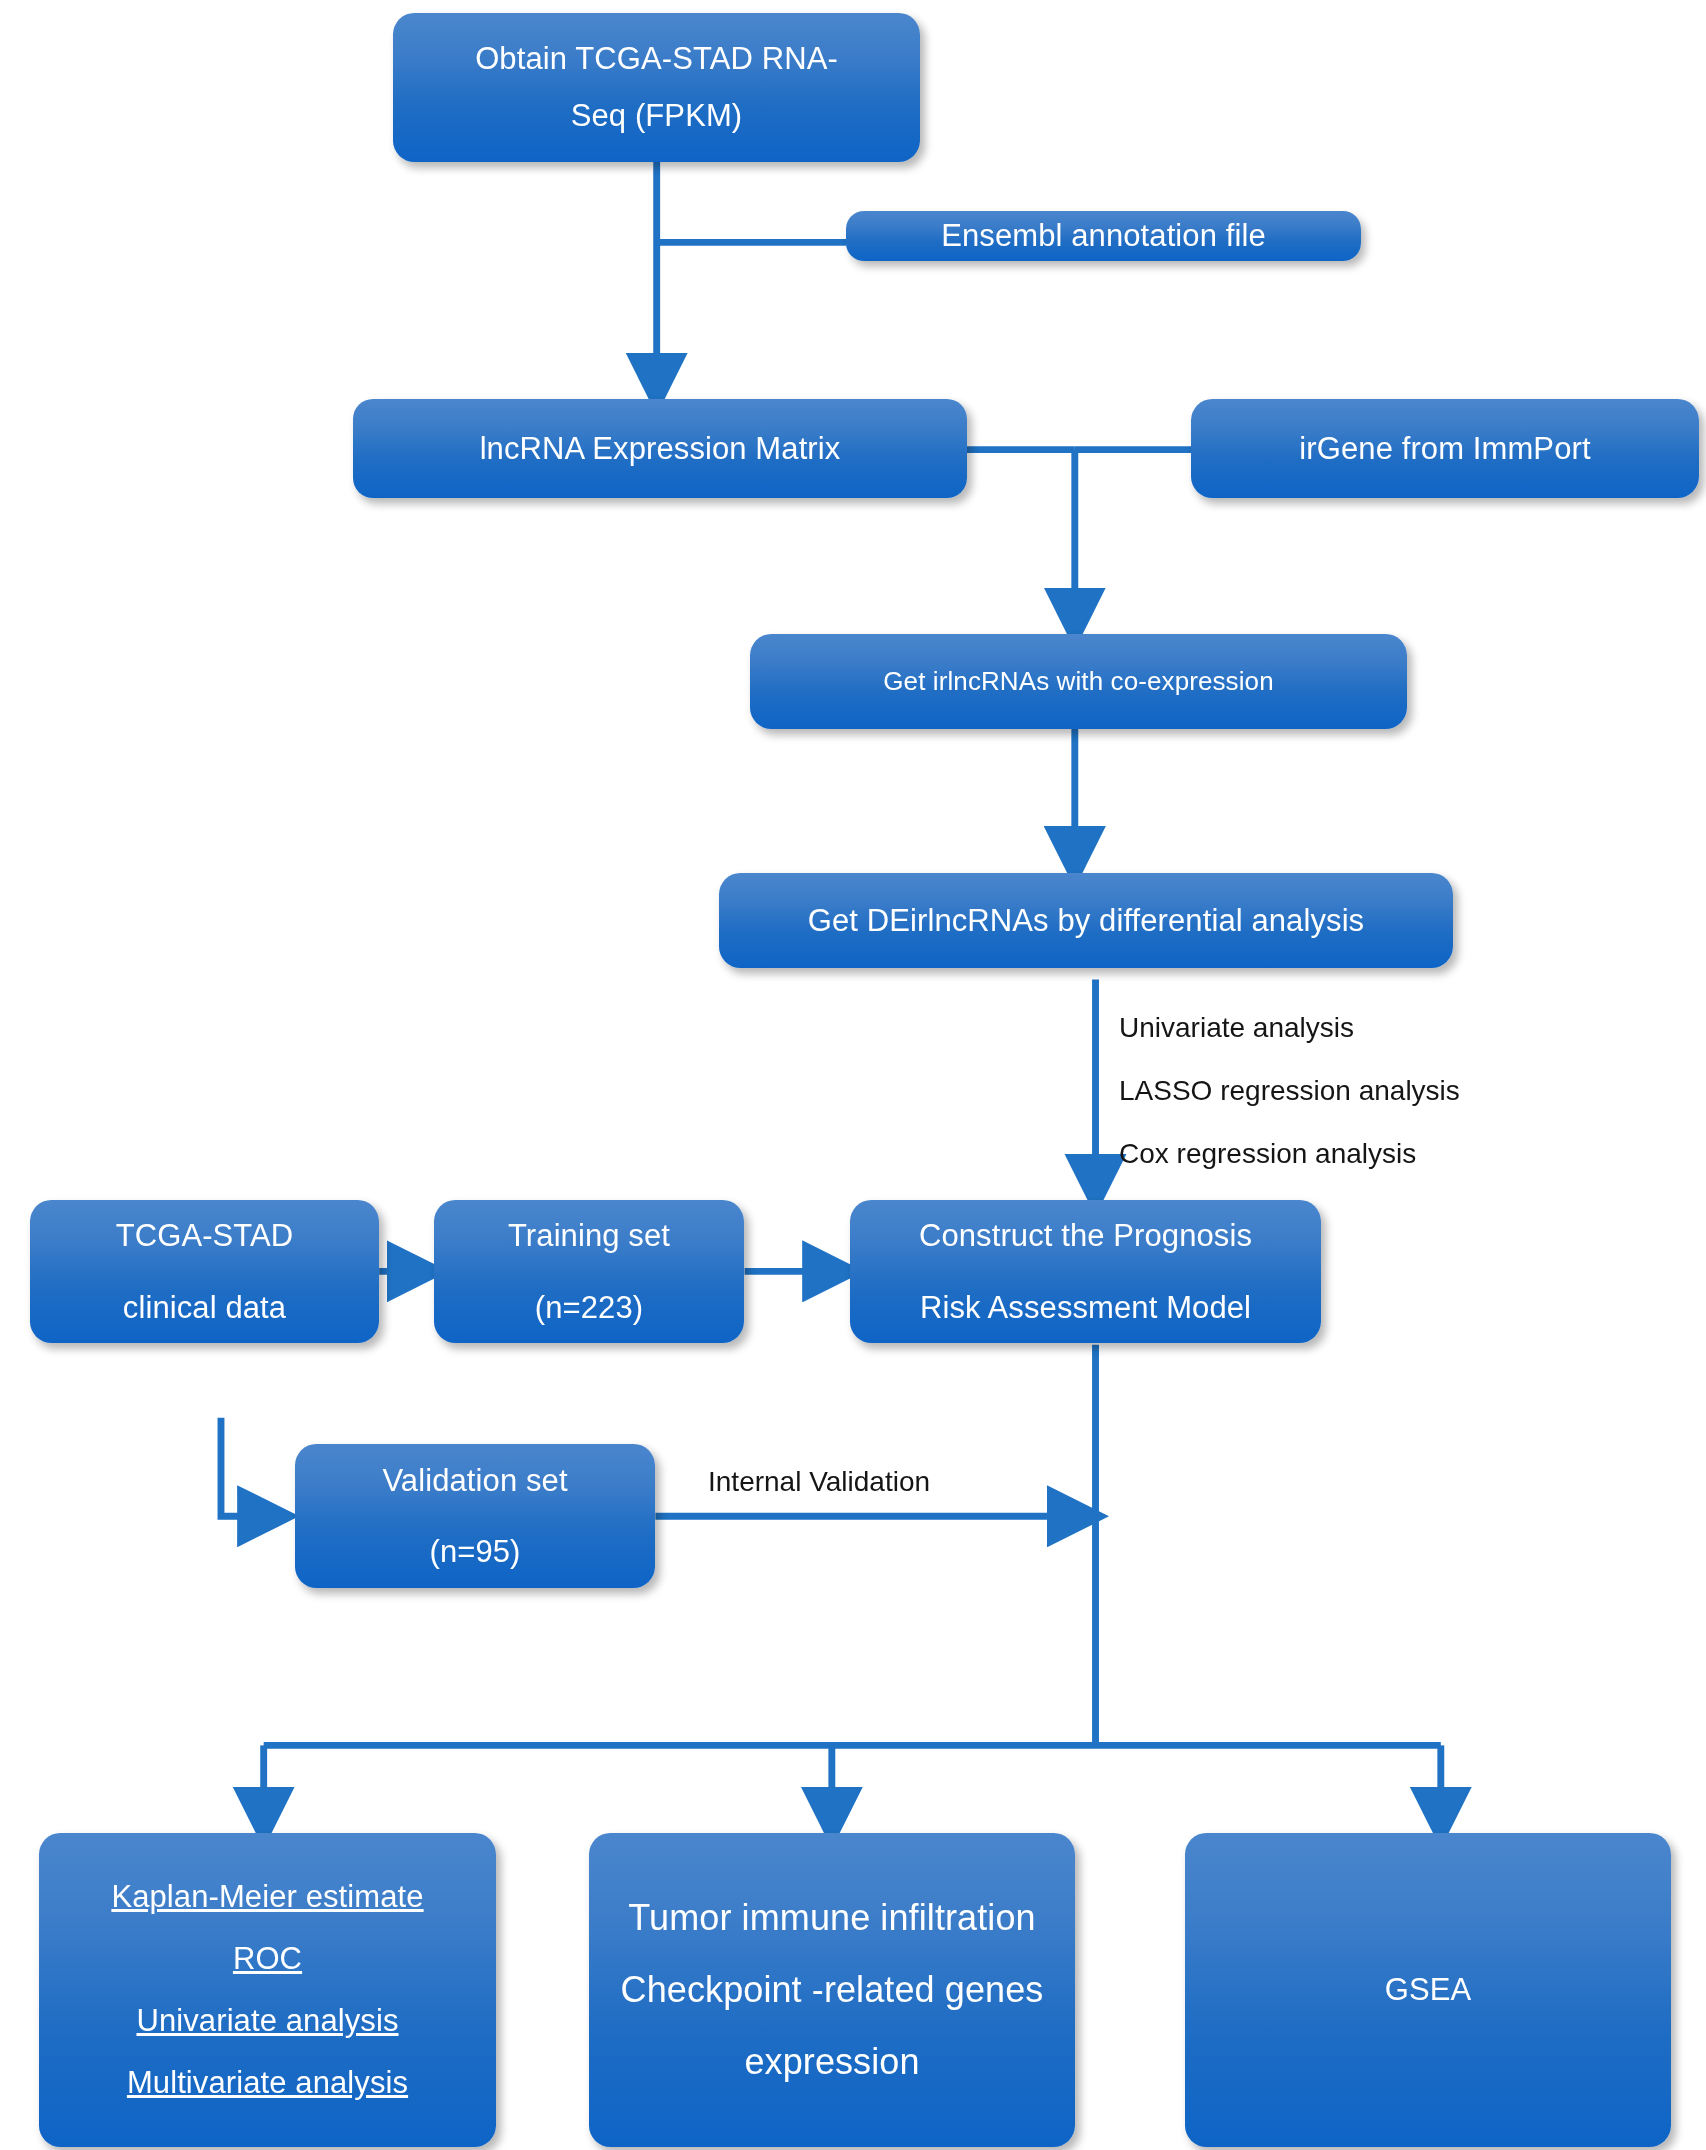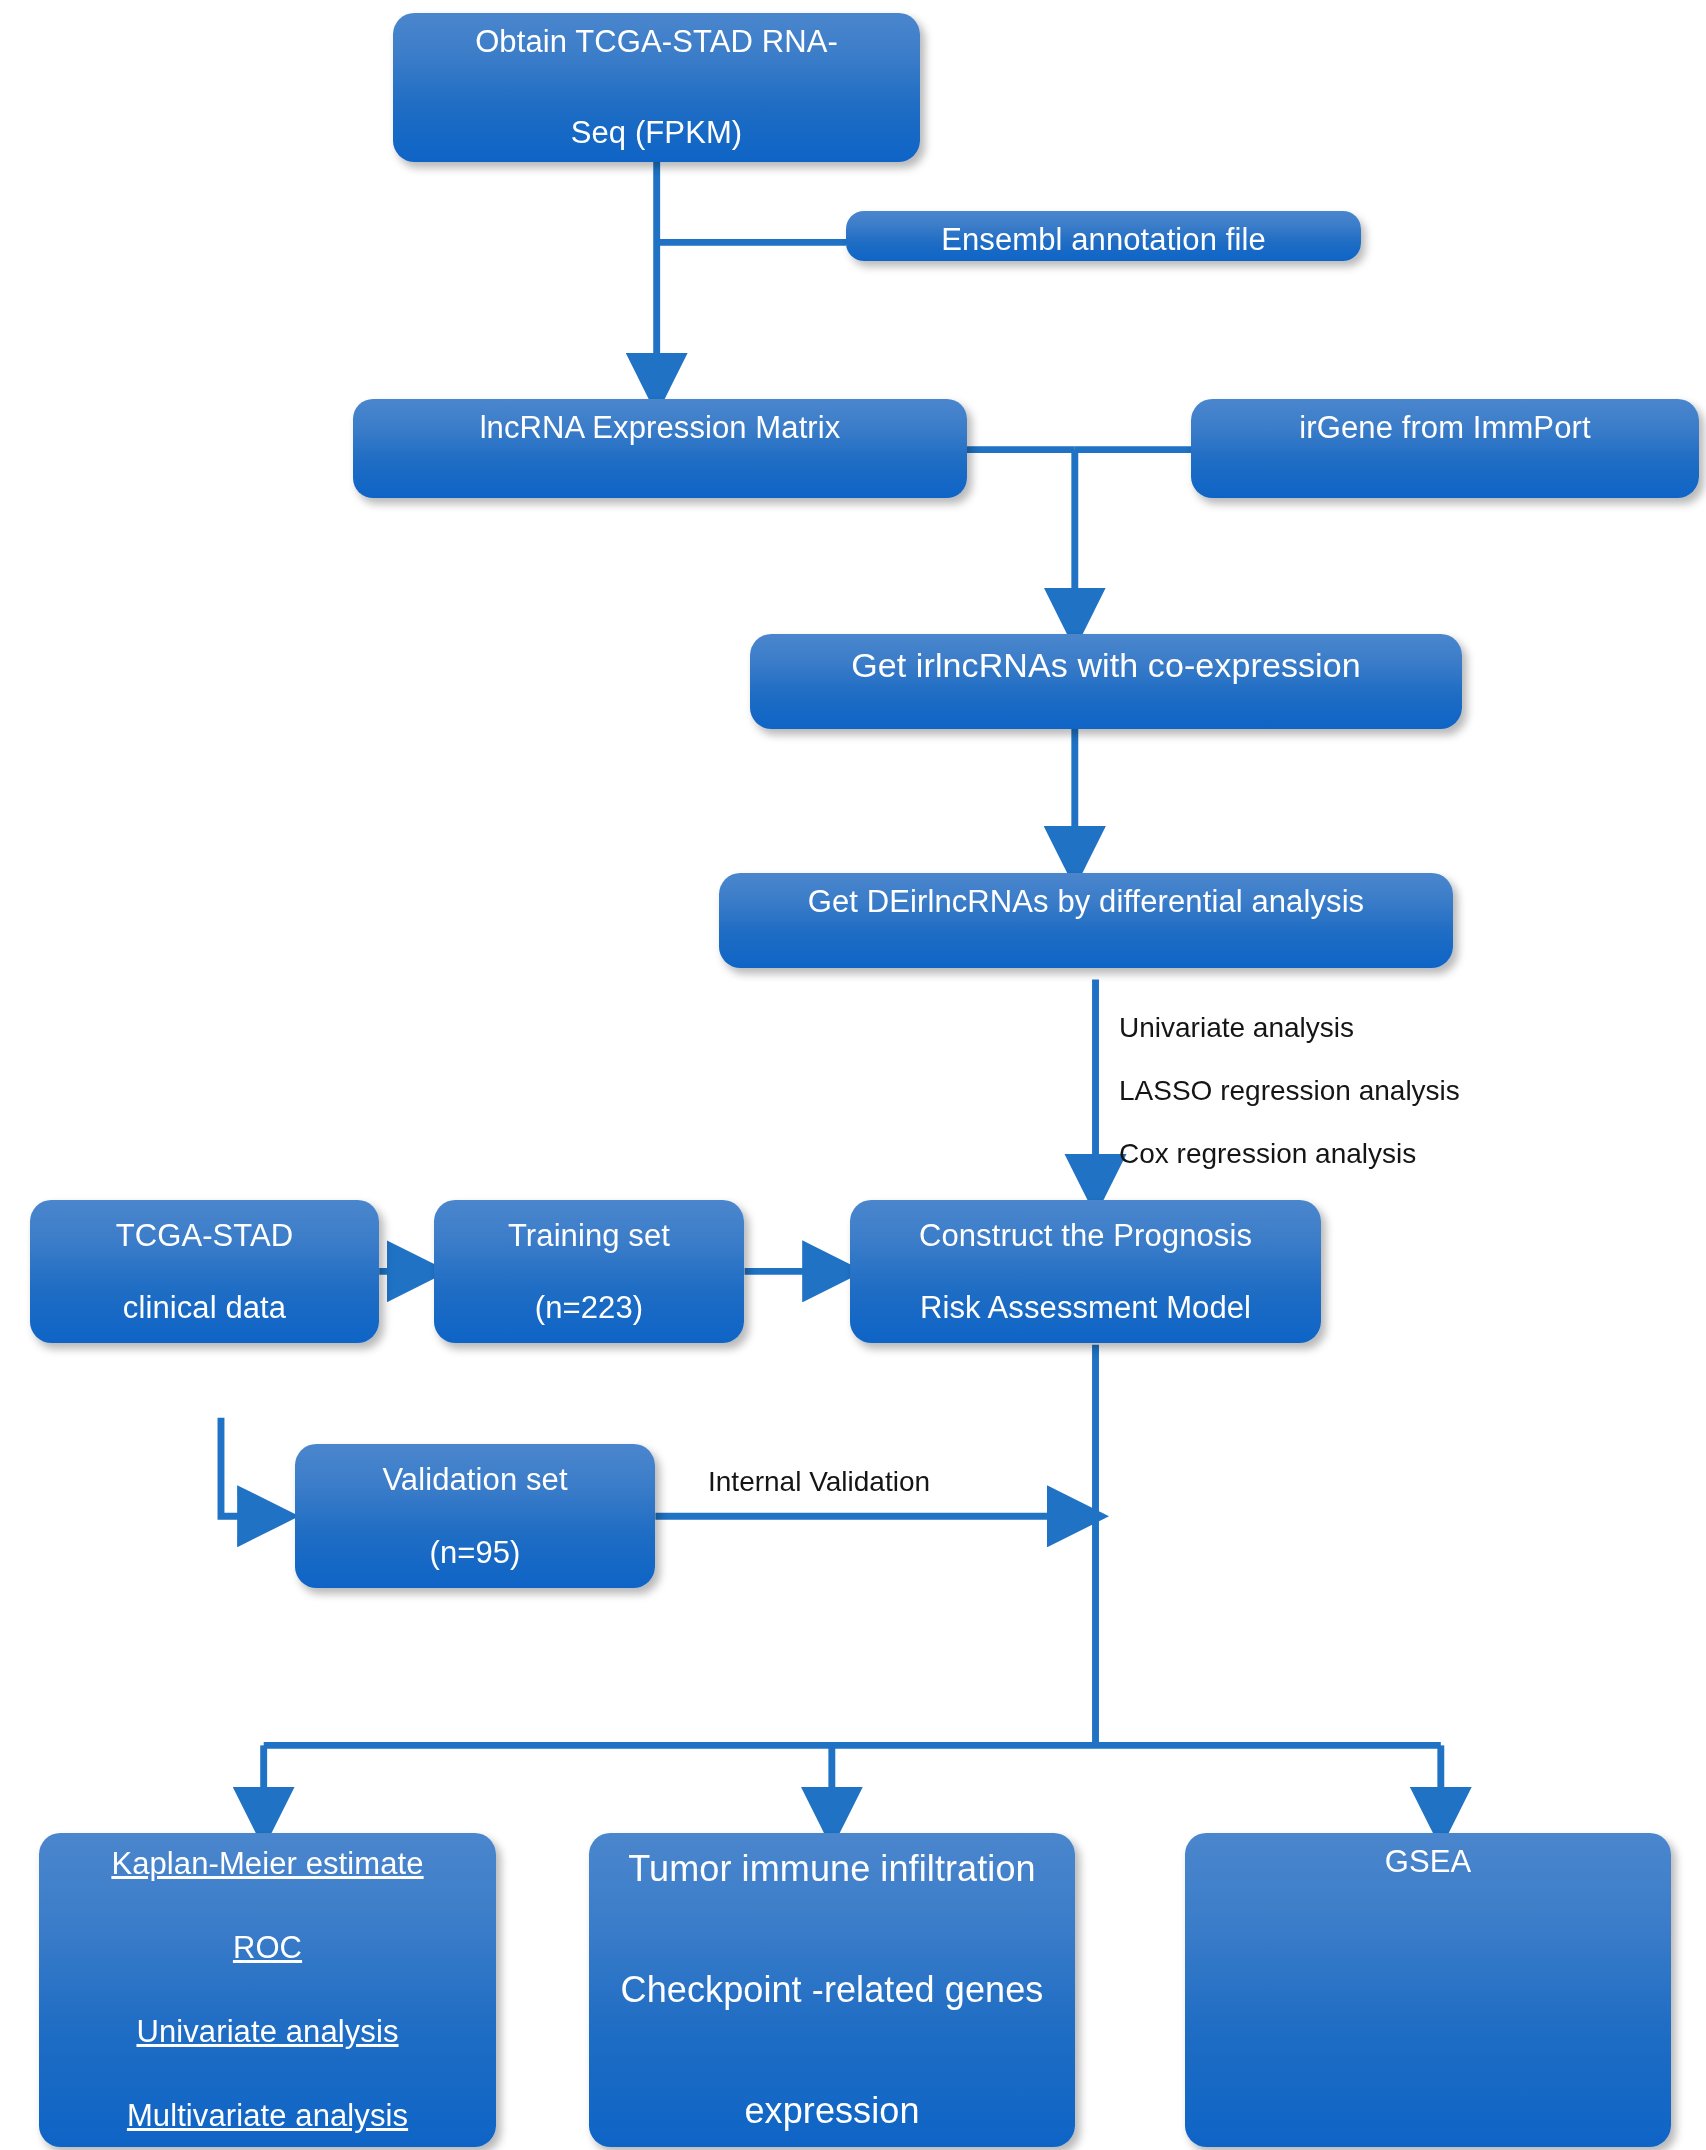--- a/index.html
+++ b/index.html
@@ -28,21 +28,21 @@
   .node {
     position: absolute;
     box-sizing: border-box;
     border-radius: 21.3px;
     background: linear-gradient(180deg, #4a86cd 0%, #3c7dc9 28%, #1f6dc4 62%, #0e64c6 100%);
     box-shadow: 4.4px 5.6px 8.2px rgba(0,0,0,0.28);
     color: #ffffff;
     display: flex;
     flex-direction: column;
     align-items: center;
-    justify-content: space-between;
+    justify-content: center;
     text-align: center;
     line-height: 1.85;
     font-size: 30px;
     font-weight: 400;
     letter-spacing: 0.1px;
     padding: 0 16.3px;
     z-index: 2;
   }
   .node .ln {
     display: block;
@@ -108,21 +108,21 @@
   </div>
 
   <div class="node" style="left:353px; top:399px; width:614px; height:99px; font-size:31px;border-radius:20px;">
     <span class="ln">lncRNA Expression Matrix</span>
   </div>
 
   <div class="node" style="left:1191px; top:399px; width:508px; height:99px; font-size:31px;">
     <span class="ln">irGene from ImmPort</span>
   </div>
 
-  <div class="node" style="left:750px; top:634px; width:712px; height:95px; font-size:34px;">
+  <div class="node" style="left:750px; top:634px; width:657px; height:95px; font-size:26px;">
     <span class="ln">Get irlncRNAs with co-expression</span>
   </div>
 
   <div class="node" style="left:719px; top:873px; width:734px; height:95px; font-size:31px;">
     <span class="ln">Get DEirlncRNAs by differential analysis</span>
   </div>
 
   <div class="node" style="left:30px; top:1200px; width:349px; height:143px; font-size:31px; line-height:2.3;">
     <span class="ln">TCGA-STAD</span>
     <span class="ln">clinical data</span>

